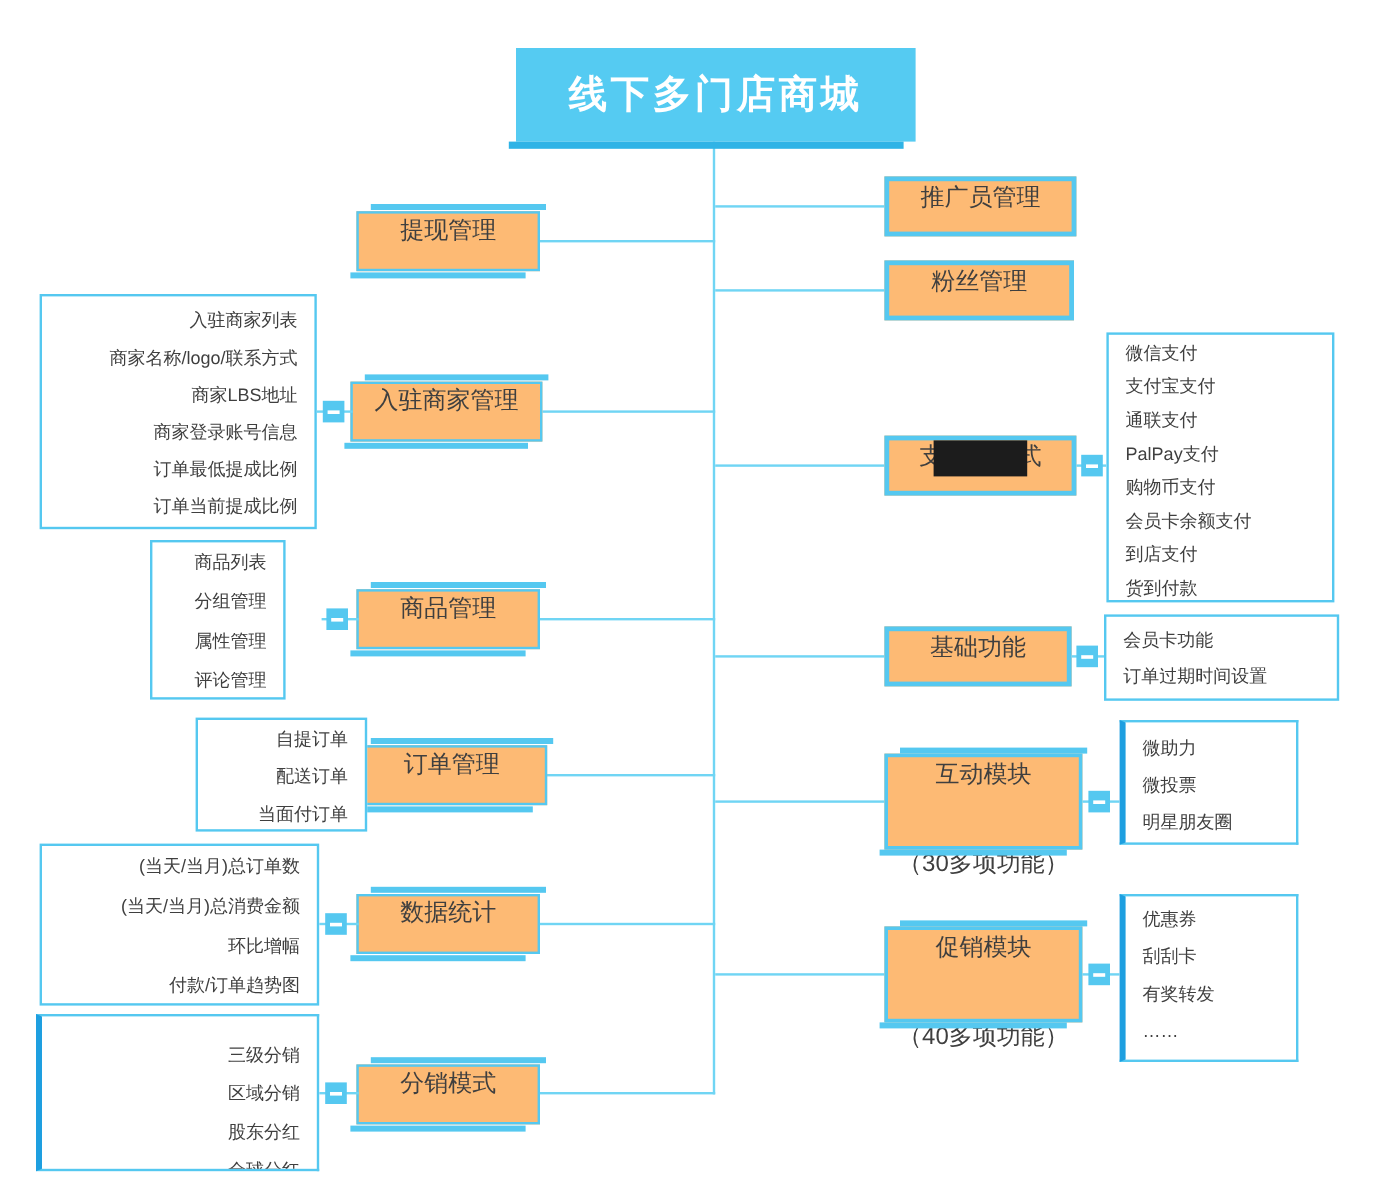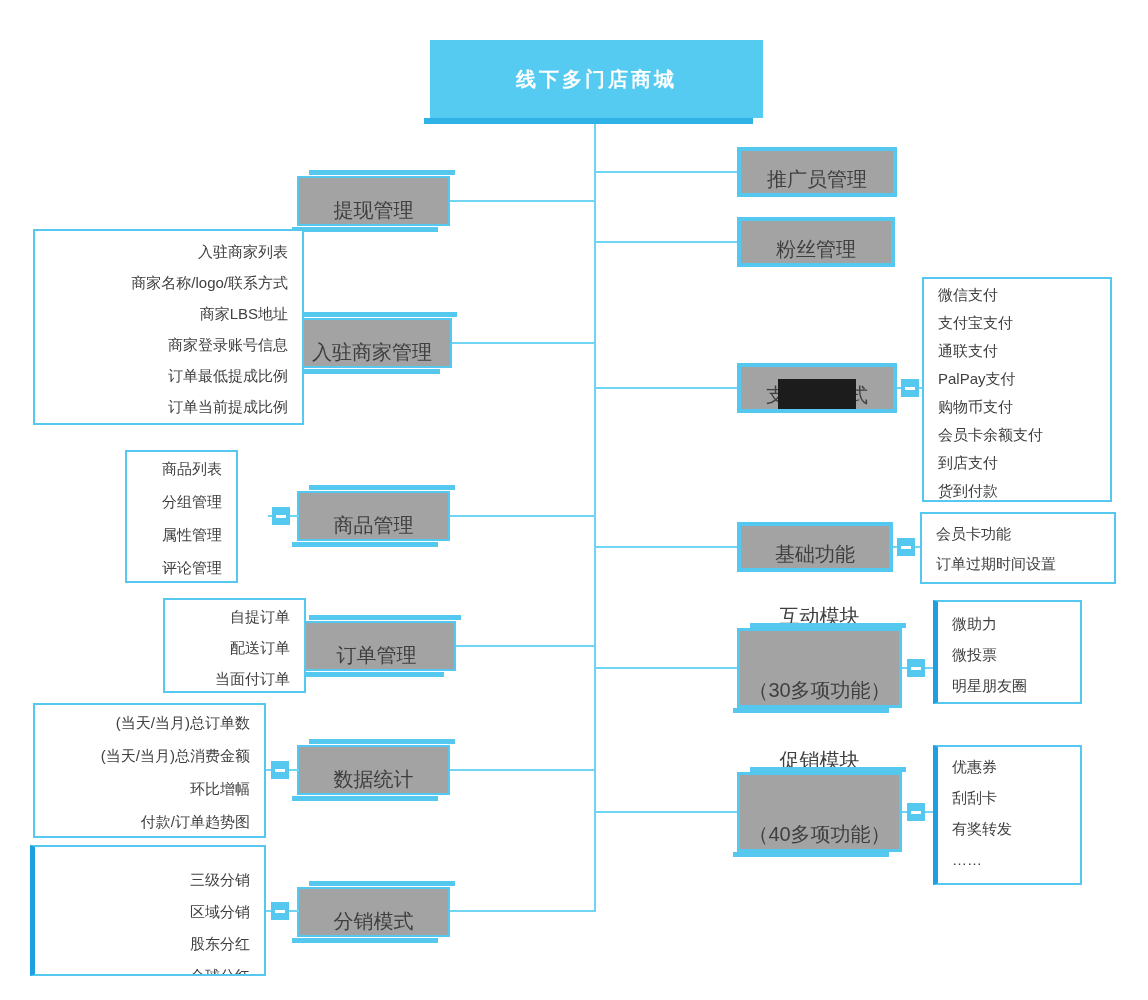--- a/index.html
+++ b/index.html
@@ -12,27 +12,27 @@
   }
   *{margin:0;padding:0;box-sizing:border-box;}
   body{background:#ffffff;font-family:"Liberation Sans","DejaVu Sans",sans-serif;color:var(--text);}
   .canvas{position:relative;width:1148px;height:1000px;background:#ffffff;overflow:hidden;}
 
   .h-line{position:absolute;height:2px;background:var(--line);}
   .v-line{position:absolute;width:2px;background:var(--line);}
 
   .title{
     position:absolute;display:flex;align-items:center;justify-content:center;
-    background:var(--fill);color:#ffffff;font-size:20px;font-weight:bold;letter-spacing:3px;
+    background:var(--fill);color:#ffffff;font-size:32px;font-weight:bold;letter-spacing:3px;
   }
   .title::after{content:"";position:absolute;left:-6px;right:10px;bottom:-6px;height:6px;background:#2fb3e6;}
 
   .node{
-    position:absolute;display:flex;align-items:flex-end;justify-content:center;
-    background:#a3a3a3;border:2px solid var(--accent);font-size:20px;color:var(--text);
+    position:absolute;display:flex;align-items:flex-start;justify-content:center;
+    background:#fdba74;border:2px solid var(--accent);font-size:20px;color:var(--text);
   }
   .node.thick{border-width:4px;}
   .node.bars::before{content:"";position:absolute;top:-8px;left:10px;right:-7px;height:5px;background:var(--accent);}
   .node.bars::after{content:"";position:absolute;bottom:-8px;left:-7px;right:10px;height:5px;background:var(--accent);}
 
   .two-line{display:flex;flex-direction:column;align-items:center;line-height:1.5;gap:44px;}
   .two-line span{display:block;}
 
   .detail{
     position:absolute;background:#ffffff;border:2px solid var(--accent);
@@ -75,21 +75,21 @@
 
   <div>
     <div class="h-line" style="left:452px;top:342px;width:144px;"></div>
     <div class="node bars" style="left:292px;top:318px;width:160px;height:50px;">
       <span>入驻商家管理</span>
     </div>
     <div class="h-line" style="left:264px;top:342px;width:30px;"></div>
     <div class="toggle" style="left:269px;top:334px;">
       <span class="minus"></span>
     </div>
-    <div class="detail align-right bars-light" style="left:33px;top:229px;width:271px;height:196px;line-height:31px;padding-top:5px;">
+    <div class="detail align-right bars-light" style="left:33px;top:245px;width:231px;height:196px;line-height:31px;padding-top:5px;">
       <span class="item">入驻商家列表</span>
       <span class="item">商家名称/logo/联系方式</span>
       <span class="item">商家LBS地址</span>
       <span class="item">商家登录账号信息</span>
       <span class="item">订单最低提成比例</span>
       <span class="item">订单当前提成比例</span>
     </div>
   </div>
 
   <div>

